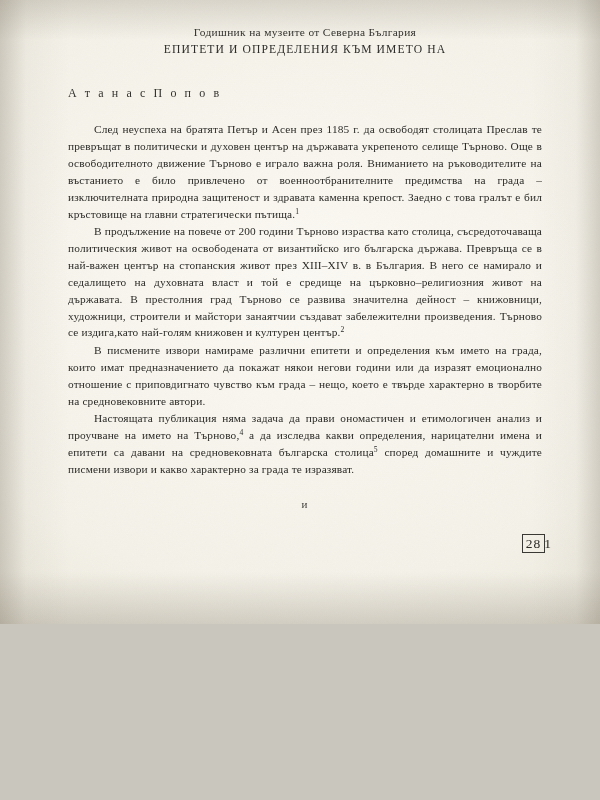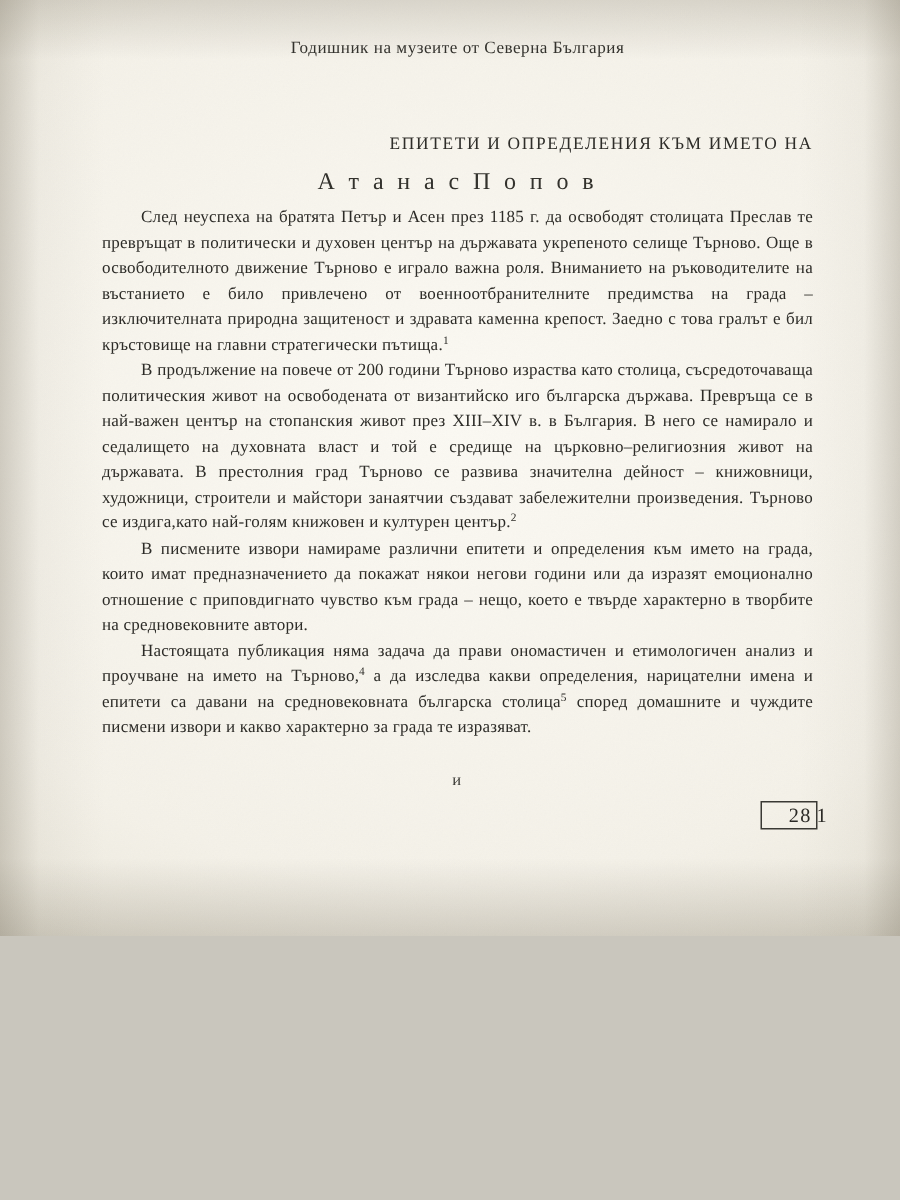--- a/index.html
+++ b/index.html
@@ -54,38 +54,36 @@
     color: #33322d;
   }
   .header-block .hl {
     white-space: nowrap;
   }
   .header-block .hl-2 {
     font-family: "Liberation Serif", serif;
   }
 
   .title-block {
-    text-align: right;
-    margin-top: 46px;
+    text-align: center;
     font-size: 11.6px;
     line-height: 17.5px;
     letter-spacing: 1.1px;
     color: #2e2d29;
   }
 
   .author {
-    text-align: center;
-    margin-top: 9px;
-    font-size: 16px;
+    margin-top: 28px;
+    font-size: 12px;
     letter-spacing: 2.6px;
     color: #33322d;
   }
 
   .body-text {
-    margin-top: 6px;
+    margin-top: 20px;
     font-size: 11.35px;
     line-height: 16.9px;
     letter-spacing: 0.15px;
     text-align: justify;
     color: #2c2b27;
   }
   .para {
     margin: 0 0 0.5px 0;
     text-indent: 26px;
     text-align: justify;
@@ -109,21 +107,21 @@
     position: absolute;
     right: 48px;
     bottom: 72px;
     font-size: 13.5px;
     letter-spacing: 1px;
     color: #2b2a26;
     z-index: 7;
   }
   .page-number .boxed {
     border: 1.4px solid #3a3934;
-    padding: 1px 3px 1px 18px;
+    padding: 1px 3px 1px 3px;
     margin-right: -1px;
   }
 </style>
 </head>
 <body>
 
 <div class="page">
 
   <svg class="paper-noise" width="600" height="800" xmlns="http://www.w3.org/2000/svg">
     <filter id="grain">

